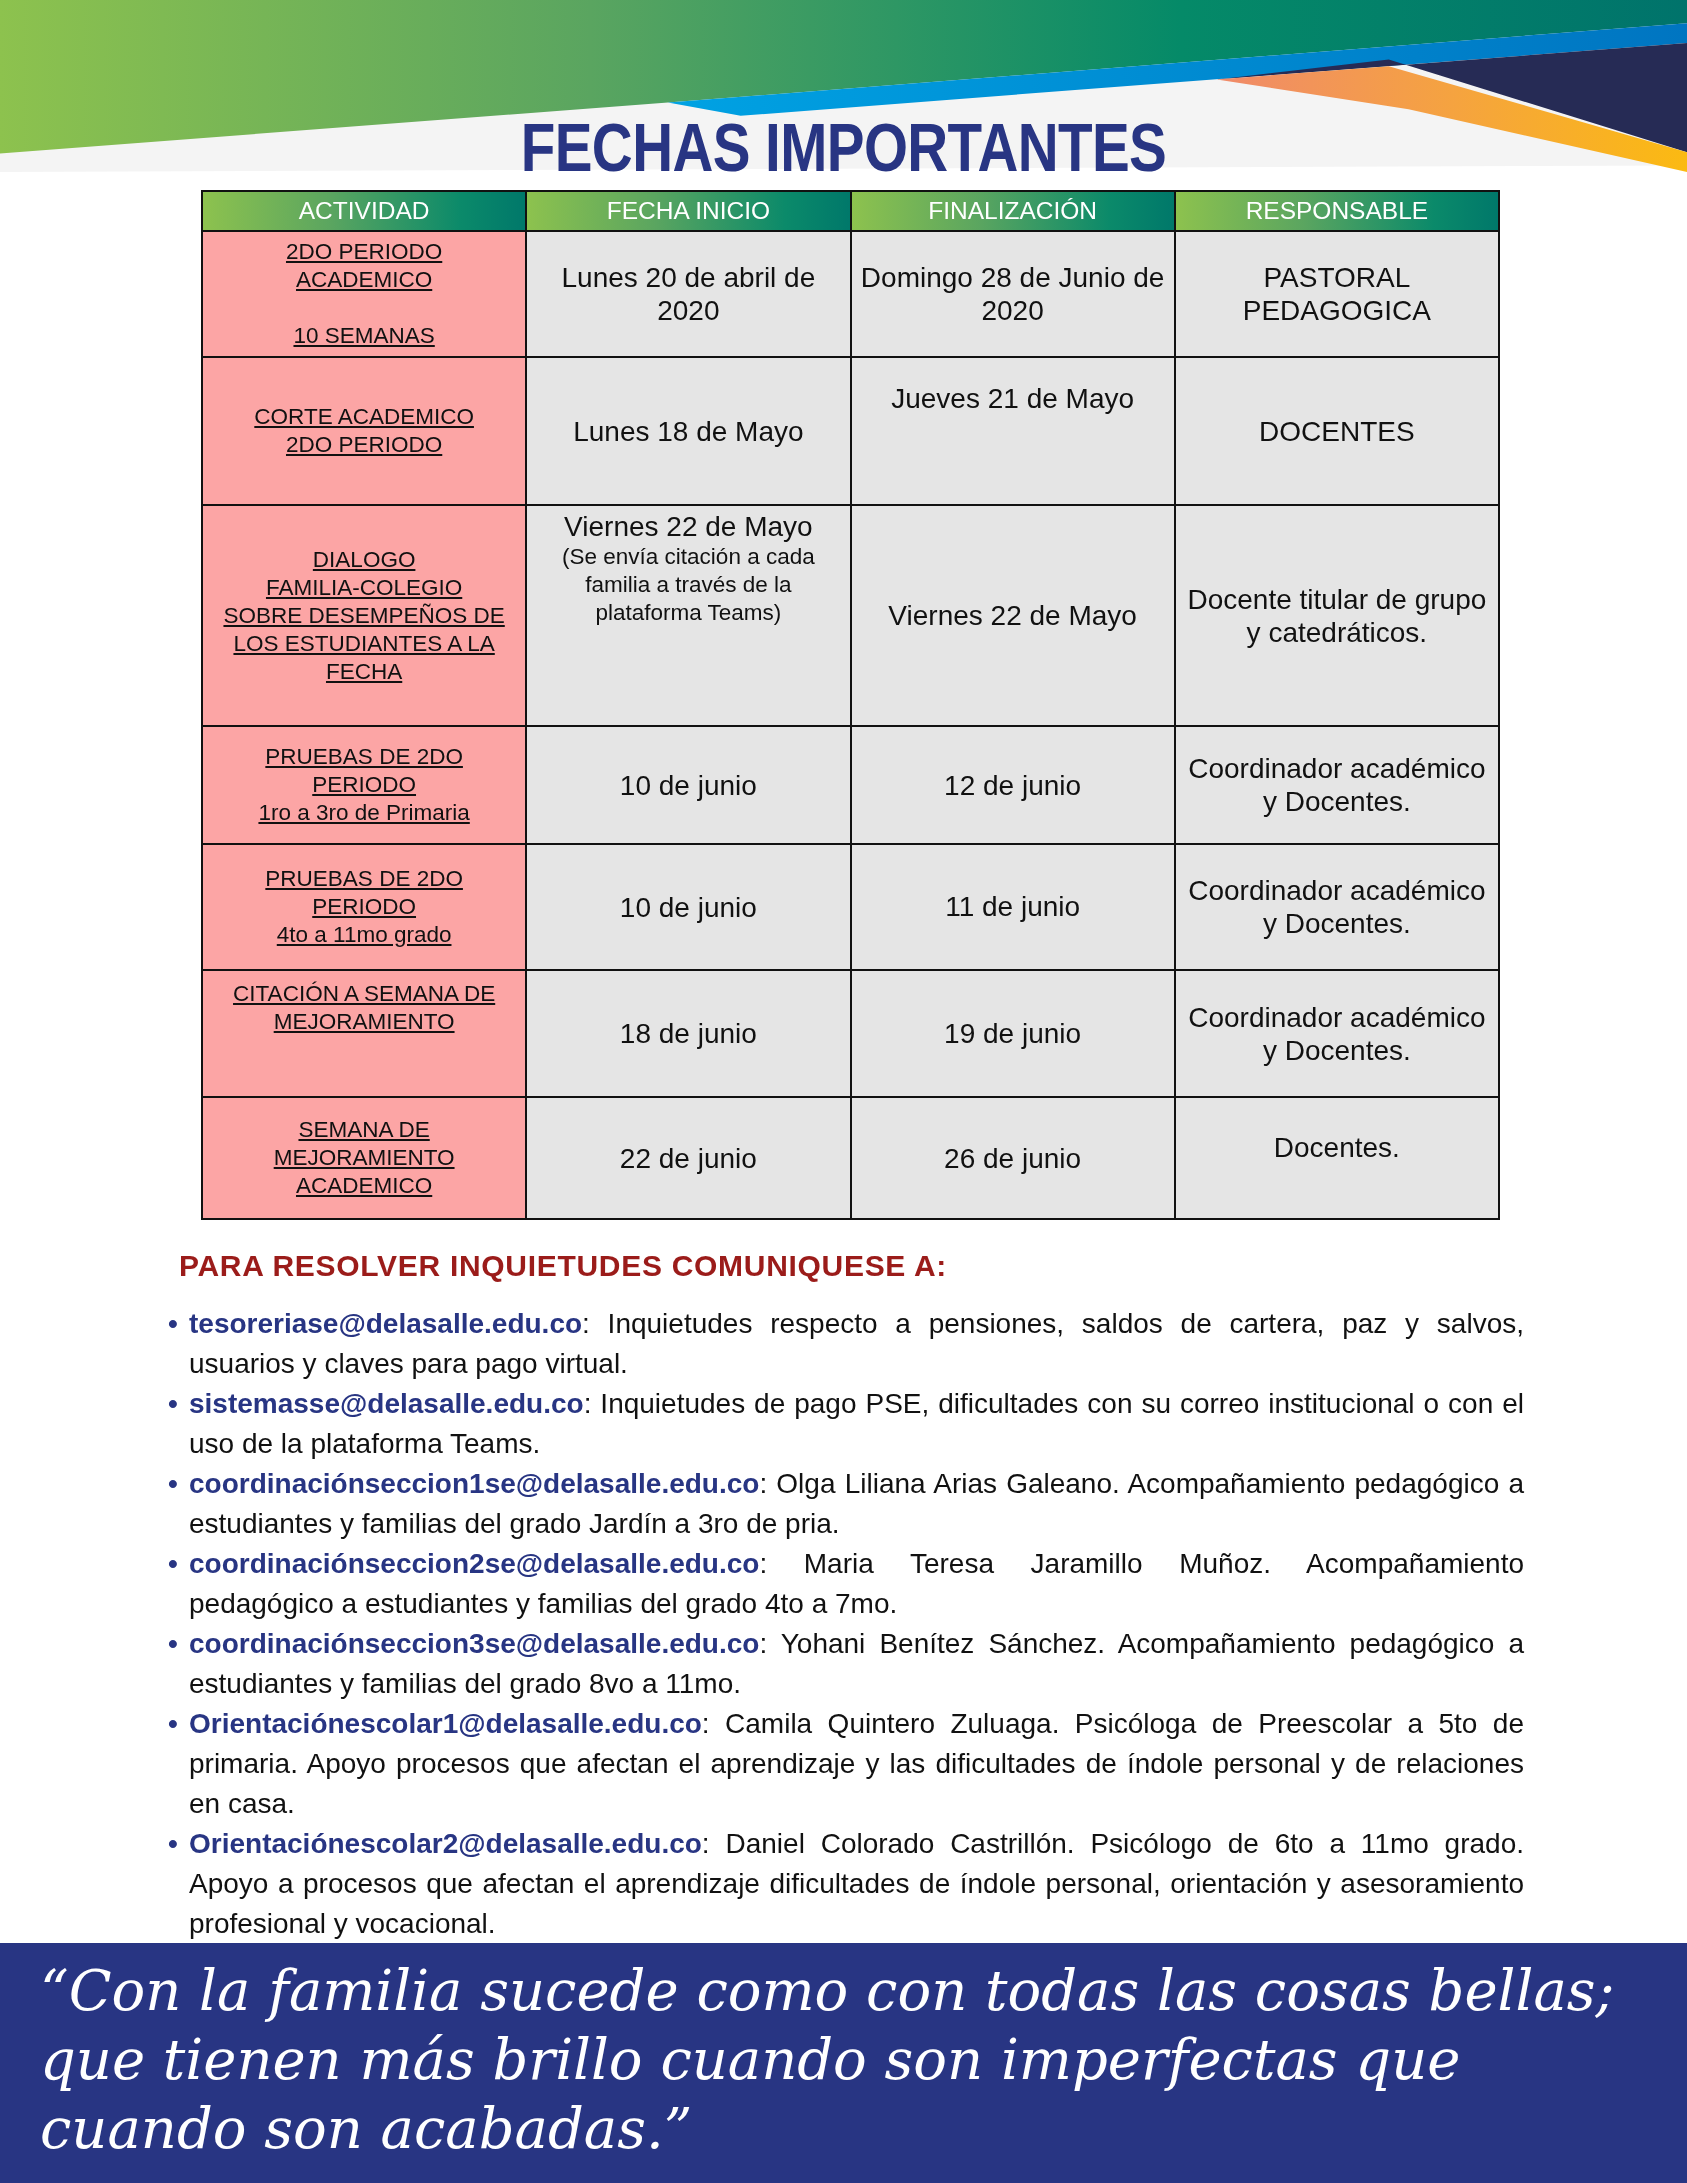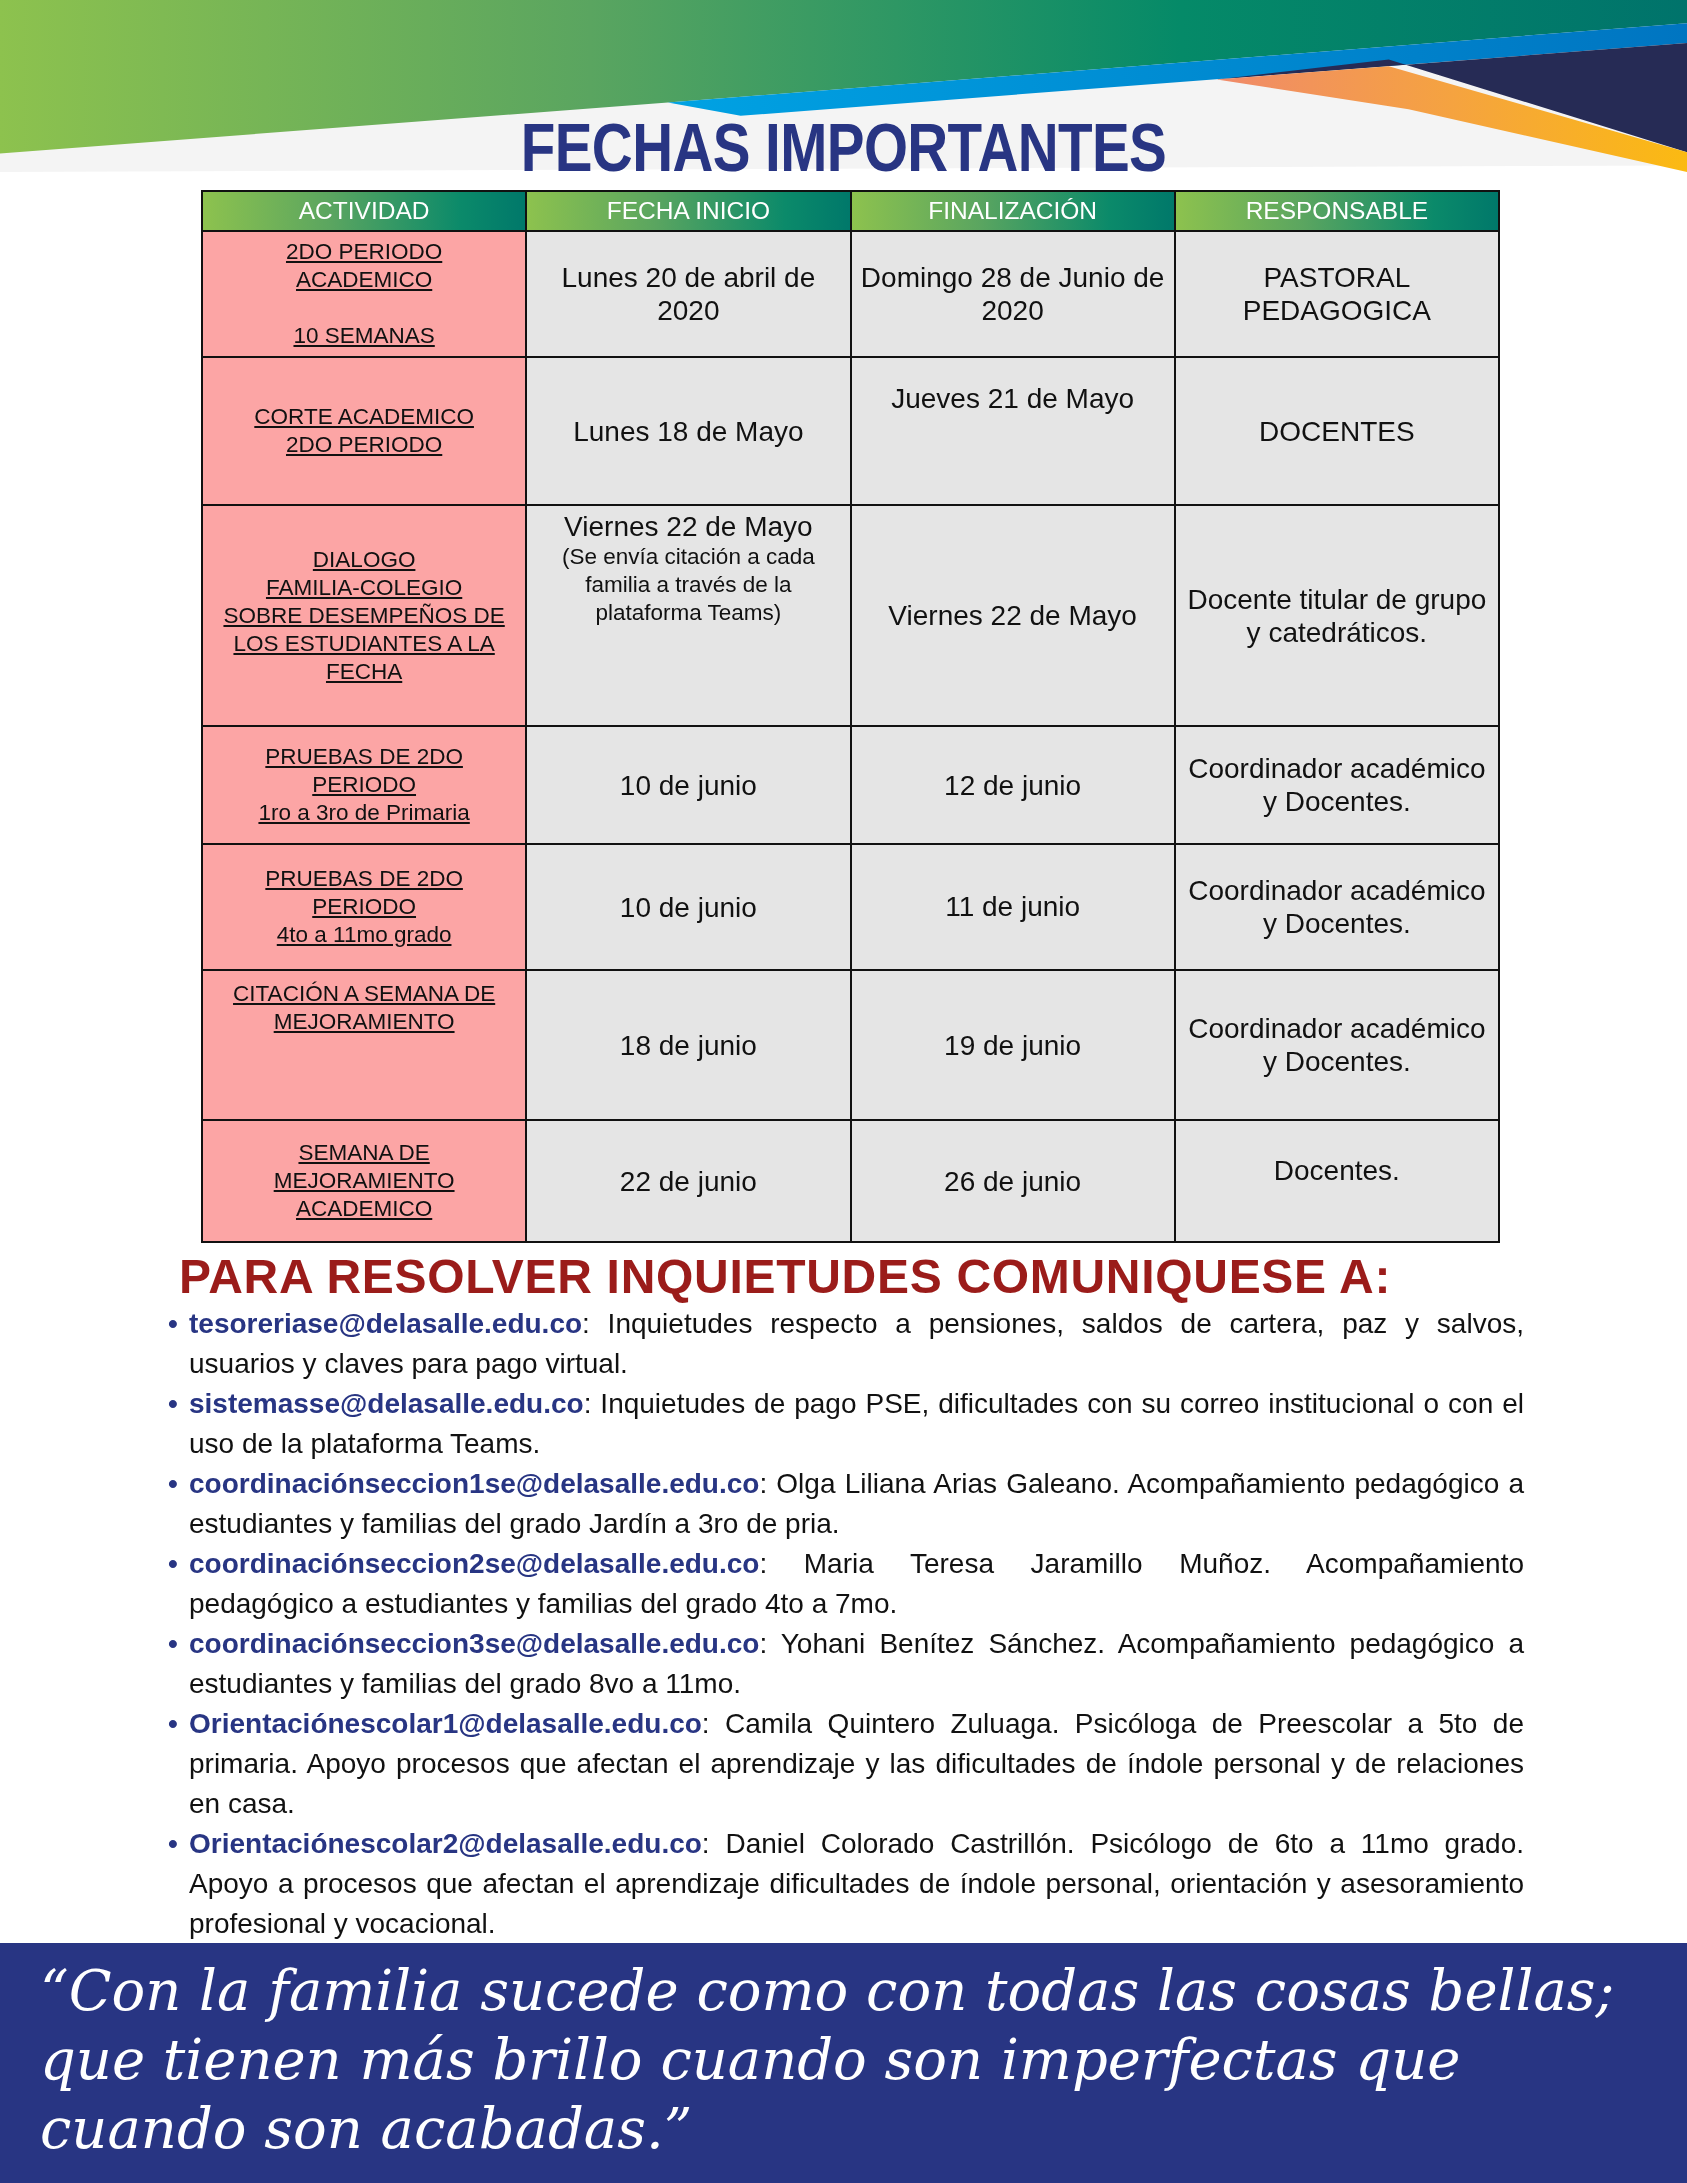--- a/index.html
+++ b/index.html
@@ -11,21 +11,21 @@
            color:#283583; letter-spacing:-0.7px; transform:scaleX(0.82); transform-origin:center; line-height:73px; }
   table.dates { position:absolute; left:181px; top:190px; width:1299px; border-collapse:collapse;
                 table-layout:fixed;margin-left:20px; }
   table.dates th, table.dates td { border:2.6px solid #111; text-align:center; vertical-align:middle; padding:2.6px 6.6px; }
   table.dates th { height:38px; padding:0; color:#ffffff; font-weight:normal; font-size:24.5px;
                    background:linear-gradient(90deg,#8dc24e 0%,#5aa560 40%,#0b8a6a 80%,#00786a 100%); }
   table.dates td.act { background:#fca5a5; font-size:22.5px; line-height:28px; color:#111;text-decoration:underline; }
   table.dates td.val { background:#e5e5e5; font-size:28px; line-height:33px; color:#111; }
   .sub { display:block; font-size:22.5px; line-height:28px; }
   .gap { display:block; height:28px; }
-  .contact-title { position:absolute; left:179px; top:1249px; font-size:48px; font-weight:bold;
+  .contact-title { position:absolute; left:179px; top:1249px; font-size:30px; font-weight:bold;
                    color:#9b1c1a; letter-spacing:0.7px; }
   .contacts { position:absolute; left:168px; top:1304px; width:1356px; margin:0; padding:0; list-style:none; }
   .contacts li { position:relative; padding-left:21px; font-size:28px; line-height:40px; text-align:justify; color:#111; }
   .bullet { position:absolute; left:0; top:0; color:#283583; font-weight:bold; }
   .email { color:#283583; font-weight:bold; }
   .quote-band { position:absolute; left:0; top:1943px; width:1687px; height:240px; background:#283583; }
   .quote { position:absolute; left:40px; right:40px; top:1956px; text-align:left; color:#ffffff;
            font-family:"DejaVu Serif", serif; font-style:italic; font-size:56px; line-height:69px; }
 </style>
 </head>
@@ -122,21 +122,21 @@
     <tr style="height:126px">
       <td class="act">
         <span class="sub">PRUEBAS DE 2DO</span>
         <span class="sub">PERIODO</span>
         <span class="sub">4to a 11mo grado</span>
       </td>
       <td class="val">10 de junio</td>
       <td class="val" style="vertical-align:top;padding-top:45px">11 de junio</td>
       <td class="val">Coordinador académico y Docentes.</td>
     </tr>
-    <tr style="height:150px">
+    <tr style="height:127px">
       <td class="act" style="vertical-align:top;padding-top:9.3px">
         <span class="sub">CITACIÓN A SEMANA DE</span>
         <span class="sub">MEJORAMIENTO</span>
       </td>
       <td class="val">18 de junio</td>
       <td class="val">19 de junio</td>
       <td class="val">Coordinador académico y Docentes.</td>
     </tr>
     <tr style="height:122px">
       <td class="act">

